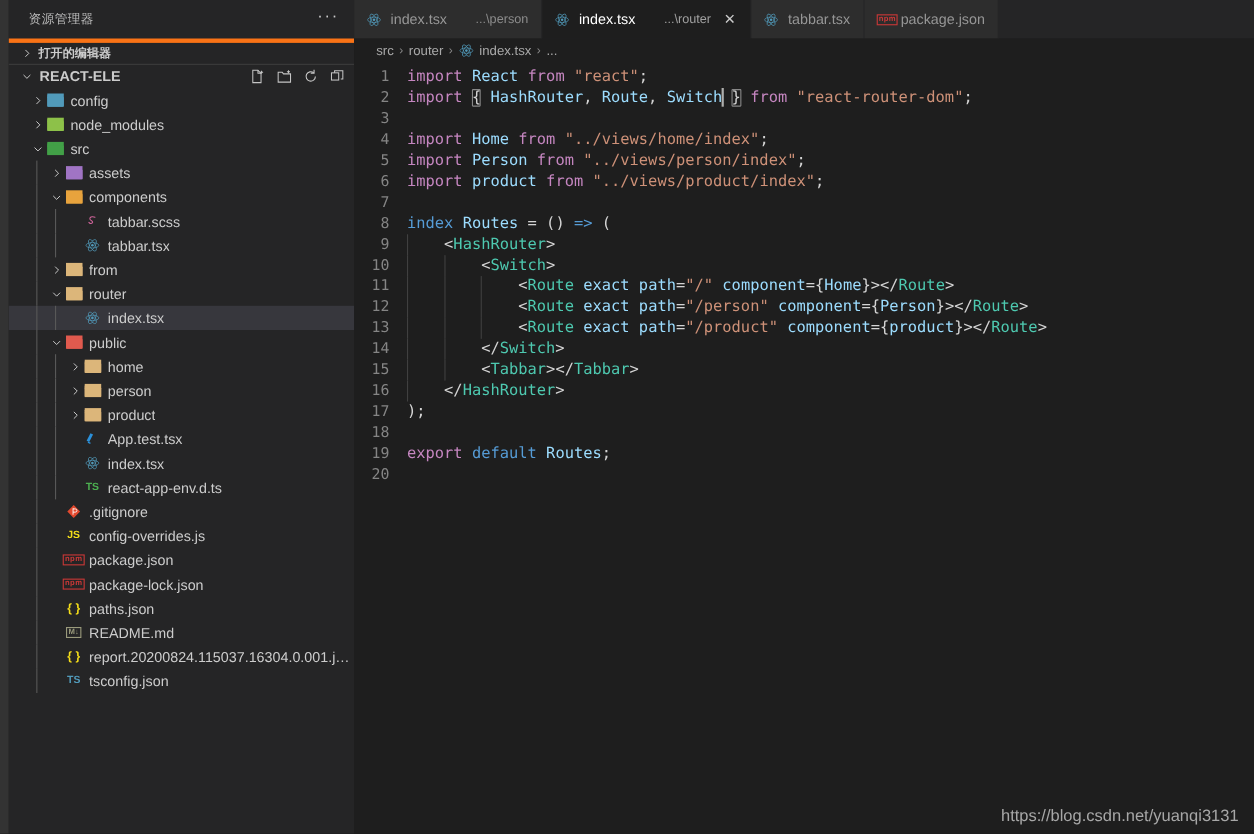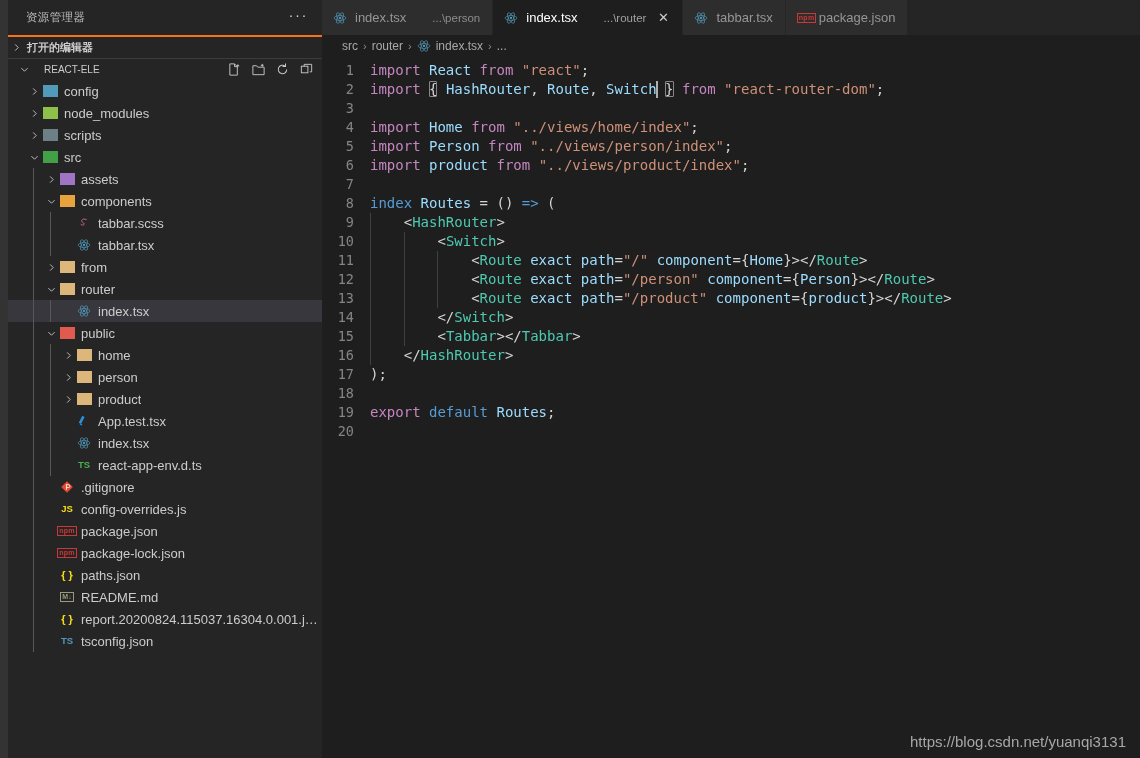--- a/index.html
+++ b/index.html
@@ -30,26 +30,26 @@
   }
   .sb-title-text {
     font-size: 11.5px; letter-spacing: .35px; color: #bbbbbb;
     text-transform: none;
   }
   .sb-dots { color: #cccccc; font-size: 15px; letter-spacing: 1.5px; line-height: 8px;
              padding-bottom: 6px; cursor: pointer; }
 
   .sb-section-open {
     height: 23px; display: flex; align-items: center; gap: 3px;
-    font-size: 11px; font-weight: bold; color: #cccccc;
-    border-top: 2px solid #f97316;
+    padding-left: 8px; font-size: 11px; font-weight: bold; color: #cccccc;
+    border-top: 4px solid #f97316;
   }
   .sb-section-root {
-    height: 22px; display: flex; align-items: center; gap: 12px;
-    padding-left: 8px; padding-right: 8px; font-size: 10px; font-weight: normal;
+    height: 22px; display: flex; align-items: center; gap: 4px;
+    padding-left: 8px; padding-right: 8px; font-size: 13px; font-weight: bold;
     color: #cccccc; border-top: 1px solid #3c3c3c; position: relative;
   }
   .sb-actions { margin-left: auto; display: flex; gap: 9px; align-items: center; }
   .sb-actions svg { display:block; }
 
   .chev { width: 16px; display: inline-flex; justify-content: center; align-items: center;
           flex: 0 0 16px; }
   .chev svg { display: block; }
 
   .tree { font-size: 13px; }
@@ -225,32 +225,20 @@
           </span>
           <span class="ico">
             <span style="background:#8dc149;" class="folder"></span>
           </span>
           <span class="label">node_modules</span>
         </div>
         <div class="row">
           <span style="flex: 0 0 18px;"></span>
           <span class="chev">
             <svg width="11" height="11" viewBox="0 0 16 16">
-              <path d="M6 3.5 L10.5 8 L6 12.5" fill="none" stroke="#cccccc" stroke-width="1.3"></path>
-            </svg>
-          </span>
-          <span class="ico">
-            <span style="background:#6d8086;" class="folder"></span>
-          </span>
-          <span class="label">scripts</span>
-        </div>
-        <div class="row">
-          <span style="flex: 0 0 18px;"></span>
-          <span class="chev">
-            <svg width="11" height="11" viewBox="0 0 16 16">
               <path d="M3.5 6 L8 10.5 L12.5 6" fill="none" stroke="#cccccc" stroke-width="1.3"></path>
             </svg>
           </span>
           <span class="ico">
             <span style="background:#42a047;" class="folder"></span>
           </span>
           <span class="label">src</span>
         </div>
         <div class="row">
           <span class="guide" style="left: 25px;"></span>

